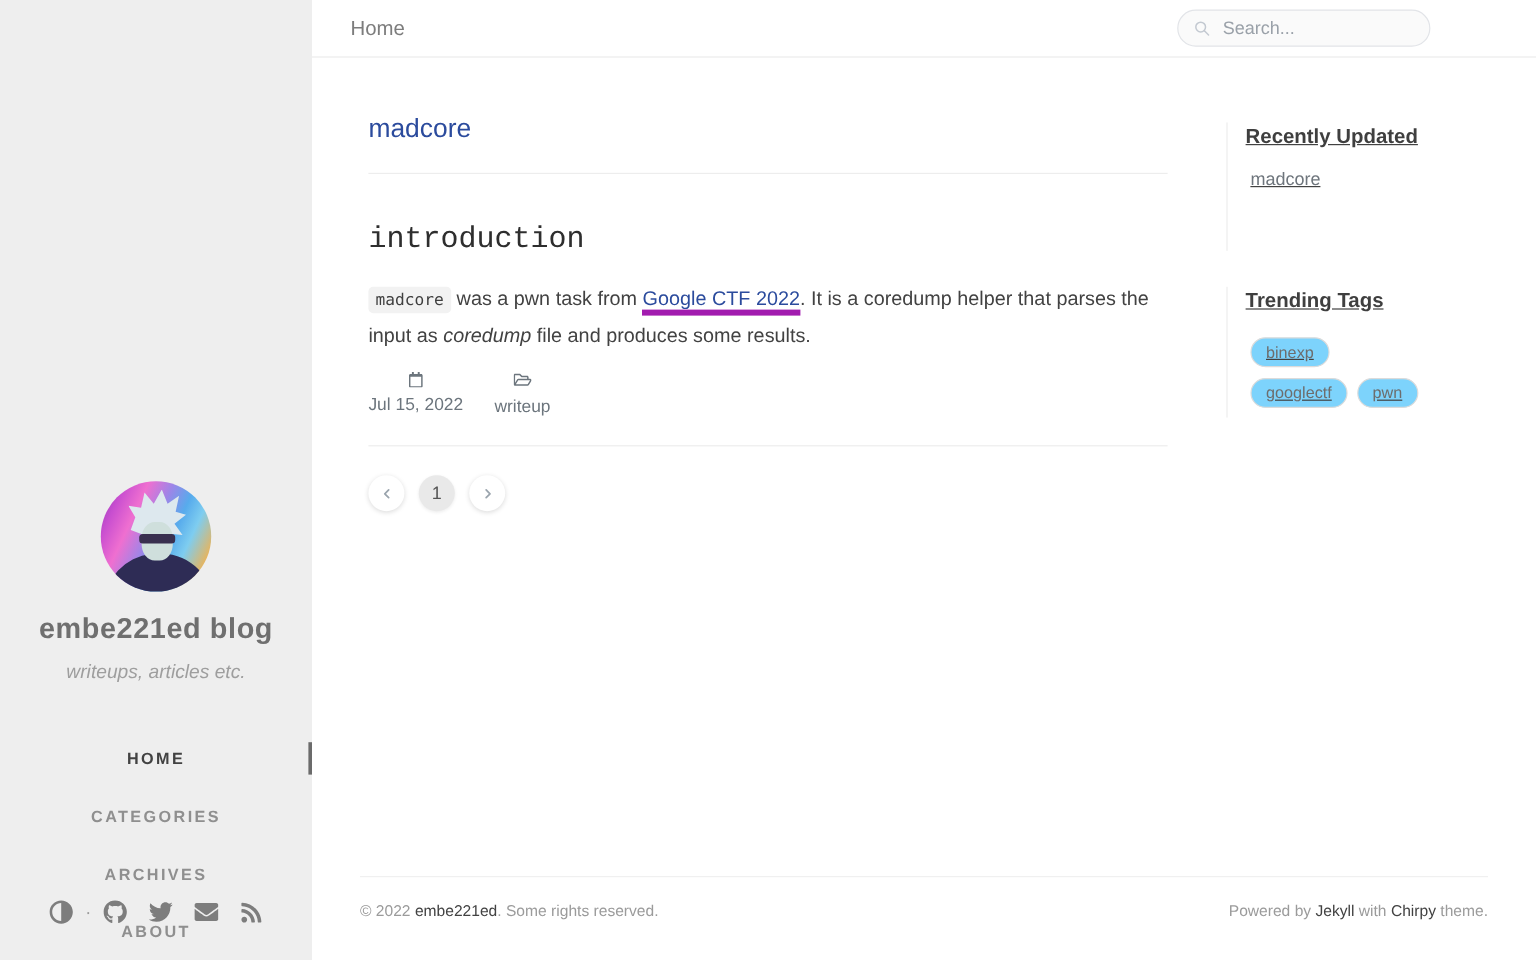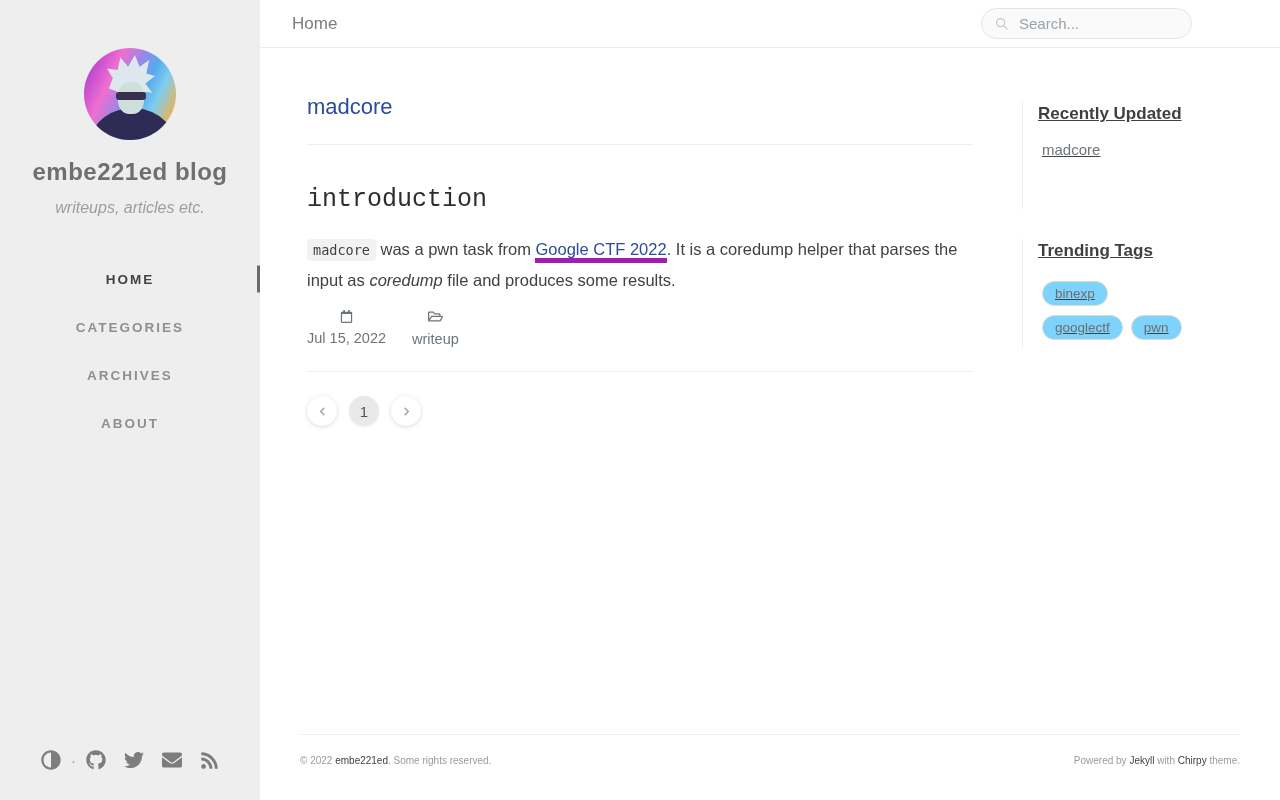--- a/index.html
+++ b/index.html
@@ -1,21 +1,21 @@
 <!DOCTYPE html>
 <html><head>
 <meta charset="utf-8">
 <style>
   * { box-sizing: border-box; }
   html, body { margin: 0; padding: 0; background: #ffffff;
     font-family: "Liberation Sans", "DejaVu Sans", sans-serif; color: #424242; }
 
   
   #sidebar { position: fixed; left: 0; top: 0; bottom: 0; width: 260px;
-    background: #eeeeee; display: flex; flex-direction: column; align-items: center; }
+    background: #eeeeee; display: flex; flex-direction: column; align-items: center; justify-content: flex-end; }
   .avatar { width: 92px; height: 92px; margin-top: 48px; border-radius: 50%;
     position: relative; overflow: hidden; cursor: pointer; flex: 0 0 auto;
     background: linear-gradient(115deg,#8a35b5 0%,#c94fd0 16%,#ef6fd0 30%,
       #9b86e8 46%,#57abec 60%,#7ecdf0 72%,#e8b45c 88%,#d98a3c 100%); }
   .avatar .hair { position: absolute; top: 7px; left: 23px; width: 48px; height: 42px;
     background: #dde8ee;
     clip-path: polygon(50% 100%,4% 80%,12% 55%,0 32%,22% 36%,28% 6%,44% 28%,58% 0,68% 28%,88% 12%,82% 44%,100% 50%,80% 68%,94% 90%,60% 86%); }
   .avatar .face { position: absolute; top: 34px; left: 34px; width: 26px; height: 32px;
     background: #cfdfdc; border-radius: 42%; }
   .avatar .glasses { position: absolute; top: 44px; left: 32px; width: 30px; height: 8px;
@@ -91,21 +91,21 @@
   .panel-list { list-style: none; margin: 17px 0 0; padding: 0 0 0 4px; }
   .panel-list a { font-size: 15px; color: #6e757c; text-decoration: none; cursor: pointer; }
   .tags { margin-top: 20px; margin-left: 4px; display: flex; flex-wrap: wrap;
     gap: 9px 8px; max-width: 150px; }
   .tag { display: inline-block; padding: 4px 12px; border: 1px solid #dbdbdb;
     border-radius: 14px; font-size: 13.5px; color: #6d6d6d; background: #7dd3fc;
     text-decoration: none; cursor: pointer; }
 
   
   #footer { margin: 0 40px; border-top: 1px solid #f0f0f0; padding: 20px 0 34px;
-    display: flex; justify-content: space-between; font-size: 10px; color: #9b9b9b; }
+    display: flex; justify-content: space-between; font-size: 13px; color: #9b9b9b; }
   #footer a { color: #424242; text-decoration: none; cursor: pointer; }
 </style>
 </head>
 <body>
 
 <aside id="sidebar">
   <div class="avatar">
     <div class="suit"></div>
     <div class="hair"></div>
     <div class="face"></div>

